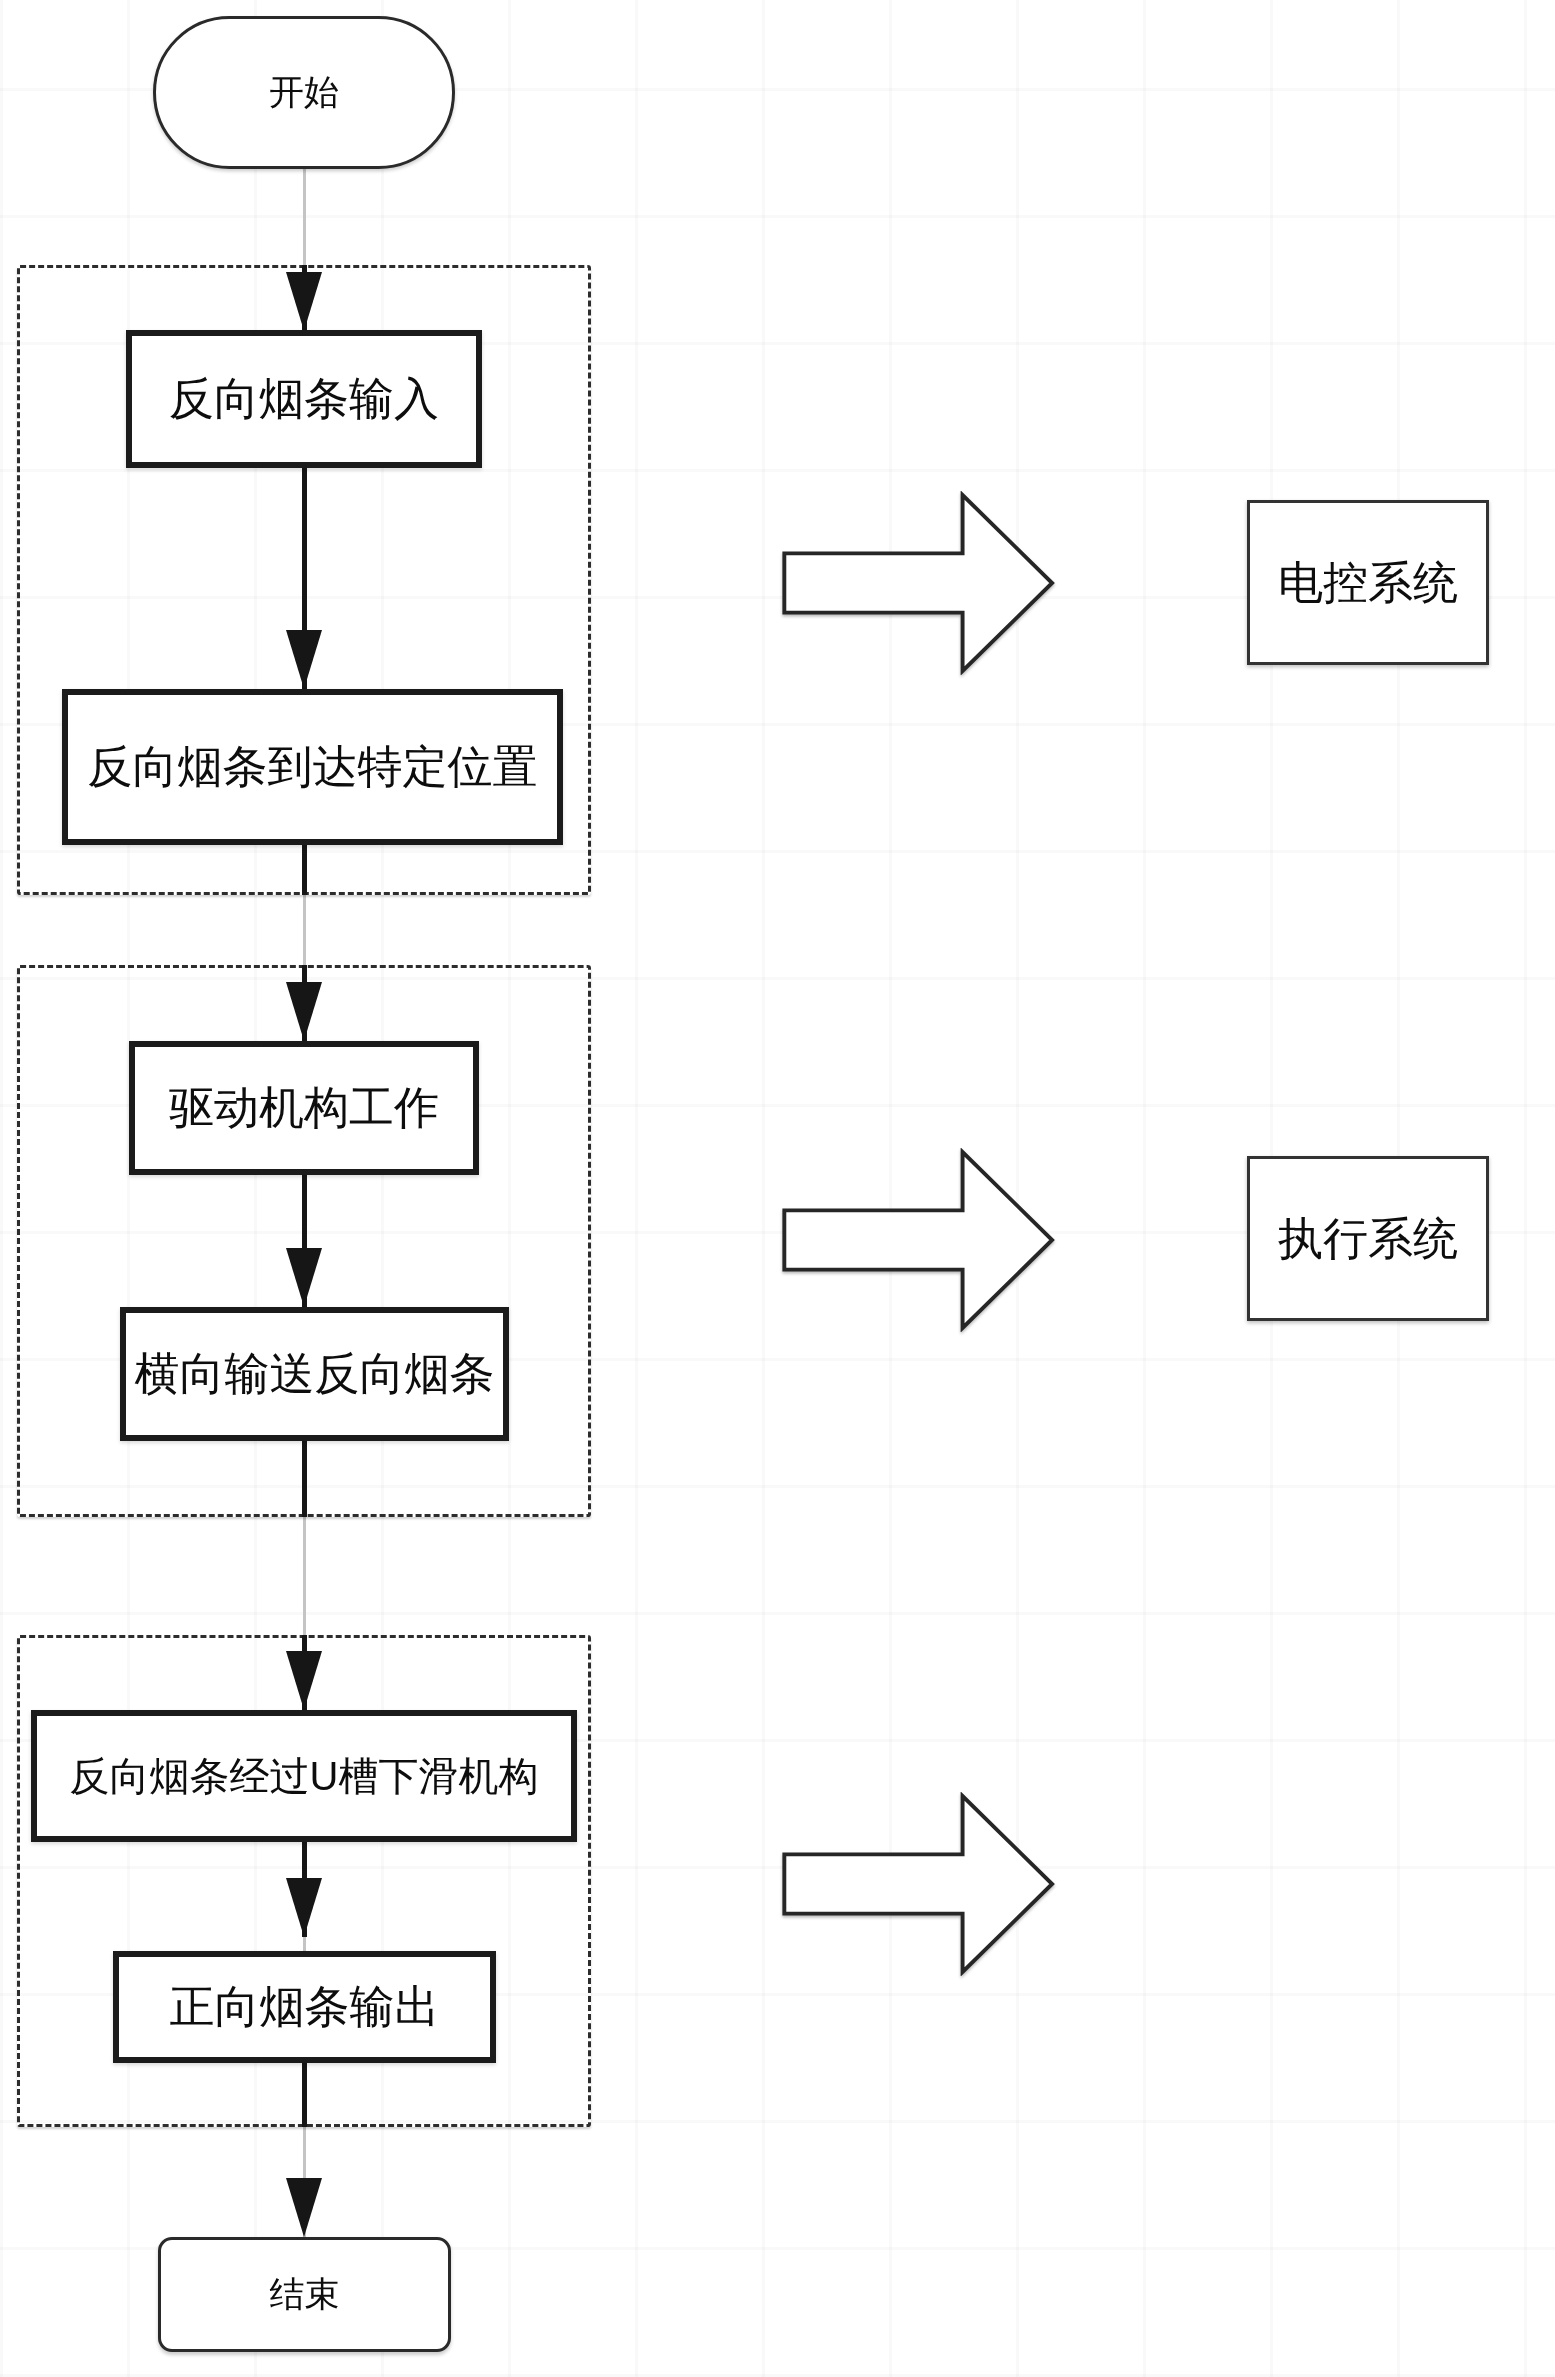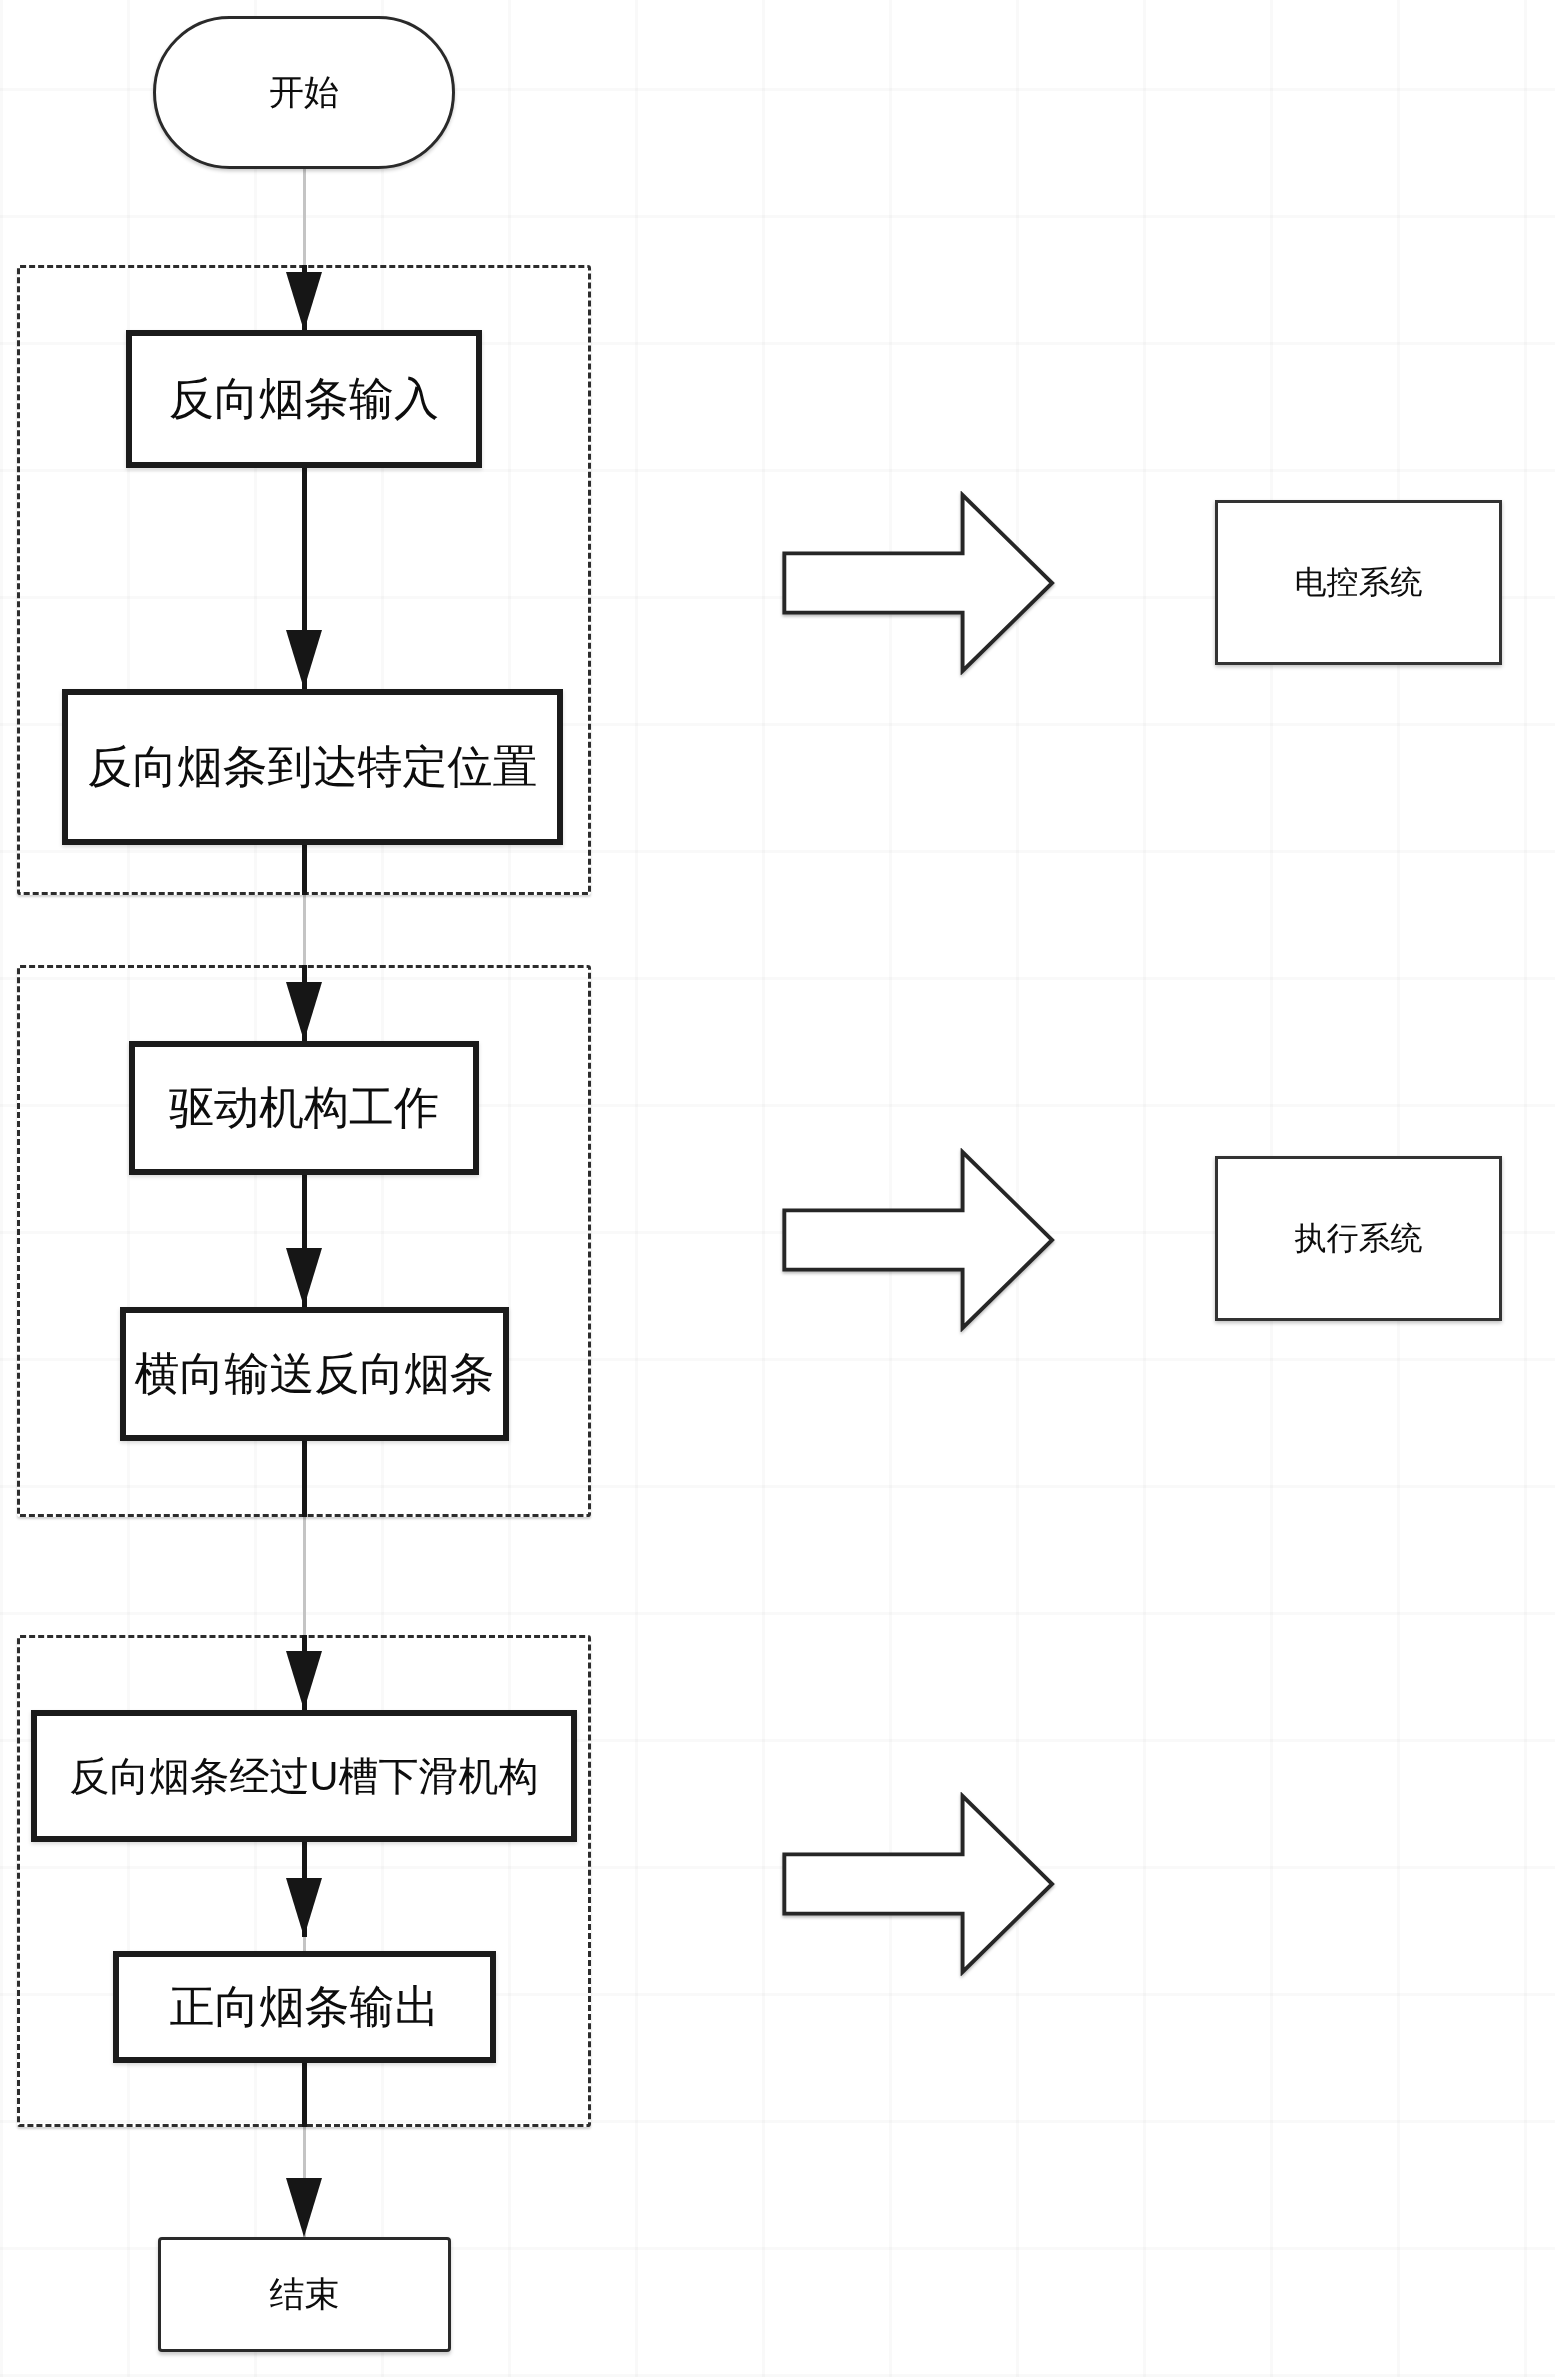--- a/index.html
+++ b/index.html
@@ -33,35 +33,35 @@
   .ah{position:absolute;left:286px;width:0;height:0;
       border-left:18px solid transparent;border-right:18px solid transparent;
       border-top:59px solid #161616;}
   .a1{top:272px}.a2{top:630px}.a3{top:982px}.a4{top:1248px}
   .a5{top:1651px}.a6{top:1878px}.a7{top:2178px}
   
   .node{position:absolute;background:#fff;border:3.9px solid #2a2a2a;box-sizing:border-box;
         display:flex;align-items:center;justify-content:center;font-size:35px;
         box-shadow:0 2.3px 3.9px rgba(0,0,0,0.2);white-space:nowrap;}
   .start{left:153px;top:15.6px;width:302px;height:153px;border-radius:78px;}
-  .end{left:158px;top:2237px;width:293px;height:115px;border-radius:4px;}
+  .end{left:158px;top:2237px;width:293px;height:115px;border-radius:14px;}
   
   .pbox{position:absolute;background:#fff;border:6.2px solid #1b1b1b;box-sizing:border-box;
         display:flex;align-items:center;justify-content:center;font-size:45px;
         box-shadow:0 2.3px 3.9px rgba(0,0,0,0.15);white-space:nowrap;}
   .bA{left:126px;top:330px;width:356px;height:138px}
   .bB{left:62px;top:689px;width:501px;height:156px}
   .bC{left:129px;top:1041px;width:350px;height:134px}
   .bD{left:120px;top:1307px;width:389px;height:134px}
   .bE{left:31px;top:1710px;width:546px;height:132px;font-size:40px}
   .bF{left:113px;top:1951px;width:383px;height:112px}
   
-  .sysbox{position:absolute;left:1215px;width:287px;height:165px;background:#fff;
+  .sysbox{position:absolute;left:1247px;width:242px;height:165px;background:#fff;
           border:3.9px solid #333;box-sizing:border-box;display:flex;align-items:center;
-          justify-content:center;font-size:32px;box-shadow:0 2.3px 3.9px rgba(0,0,0,0.25);white-space:nowrap;}
+          justify-content:center;font-size:45px;box-shadow:0 2.3px 3.9px rgba(0,0,0,0.25);white-space:nowrap;}
   .r1{top:500px}.r2{top:1156px}.r3{top:1799px}
   
   .blockarrow{position:absolute;left:782px;width:274px;height:184px;
               filter:drop-shadow(0 2.3px 1.6px rgba(0,0,0,0.28));}
   .ba1{top:491px}.ba2{top:1148px}.ba3{top:1792px}
 </style>
 </head>
 <body>
 
 <div class="canvas">

